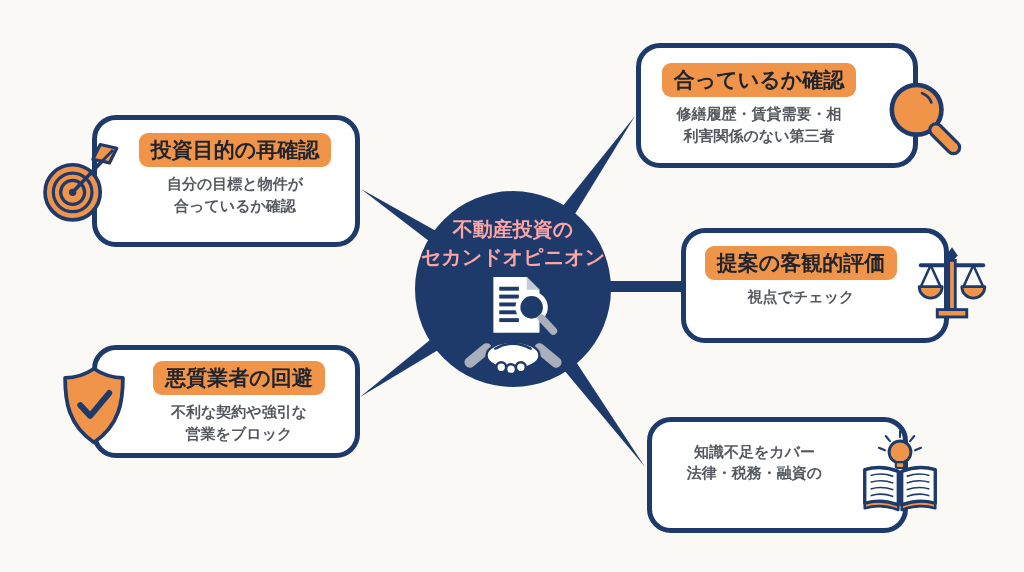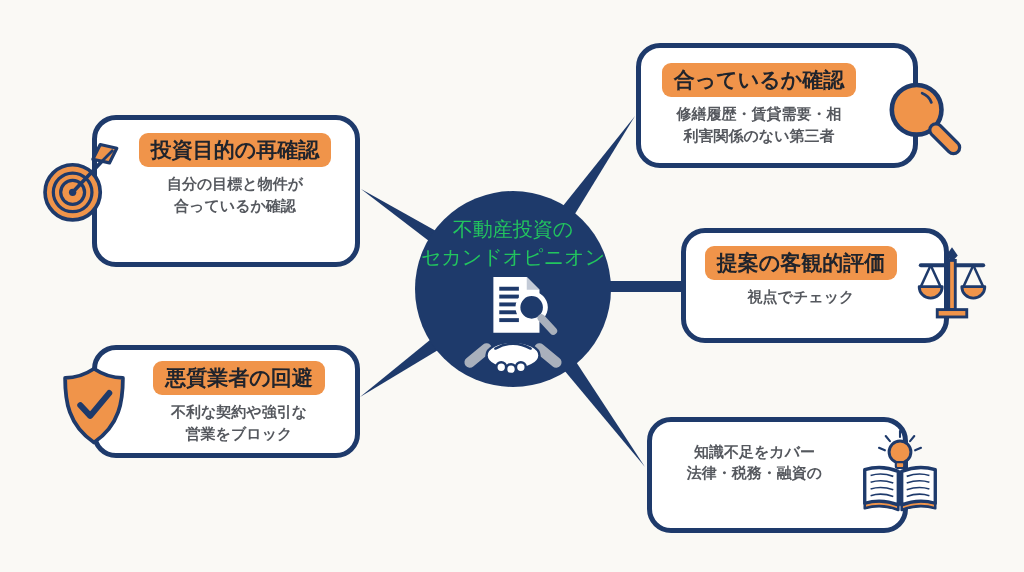--- a/index.html
+++ b/index.html
@@ -19,33 +19,33 @@
     display:inline-block;background:#f0944a;color:#20242c;
     font-size:21px;font-weight:bold;line-height:1.25;
     padding:4px 12px;border-radius:9px;white-space:nowrap;
   }
   .node .body{
     margin-top:6px;text-align:center;color:#55585e;
     font-size:15px;font-weight:600;line-height:1.42;
   }
   .node .body span{display:block;white-space:nowrap;}
   
-  .box-tl{left:92px;top:115px;width:268px;height:152px;padding:13px 18px 0 36px;}
+  .box-tl{left:92px;top:115px;width:268px;height:132px;padding:13px 18px 0 36px;}
   .box-bl{left:92px;top:345px;width:268px;height:113px;padding:11px 16px 0 42px;}
   .box-tr{left:636px;top:43px;width:282px;height:125px;padding:15px 46px 0 10px;}
   .box-mr{left:681px;top:228px;width:268px;height:115px;padding:13px 36px 0 8px;}
   .box-br{left:647px;top:417px;width:261px;height:116px;padding:13px 52px 0 6px;}
   .center-circle{
     position:absolute;z-index:2;left:415px;top:191px;width:196px;height:196px;
     background:#1e3a6b;border-radius:50%;
     display:flex;flex-direction:column;align-items:center;
     padding-top:24px;box-sizing:border-box;
   }
   .center-circle .ct{
-    color:#22c55e;font-size:20px;font-weight:normal;line-height:1.4;white-space:nowrap;
+    color:#fca5a5;font-size:20px;font-weight:bold;line-height:1.4;white-space:nowrap;
   }
   .icon-abs{position:absolute;z-index:3;}
   .ico-target{left:34px;top:139px;}
   .ico-shield{left:56px;top:364px;}
   .ico-magnifier{left:878px;top:73px;}
   .ico-scales{left:910px;top:244px;}
   .ico-book{left:858px;top:428px;}
 </style>
 </head>
 <body>

